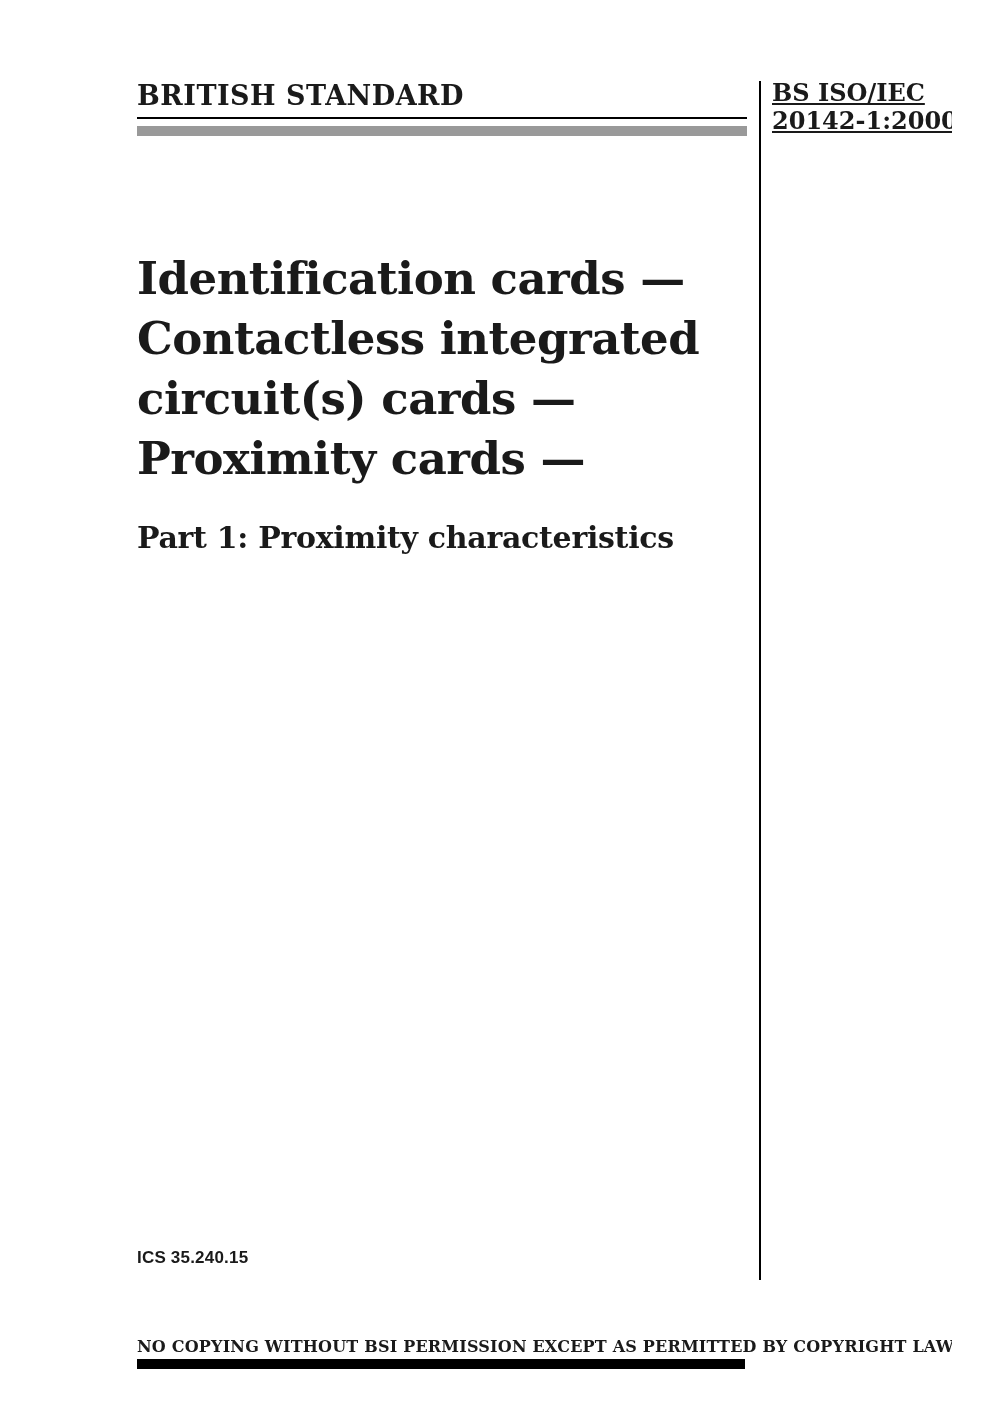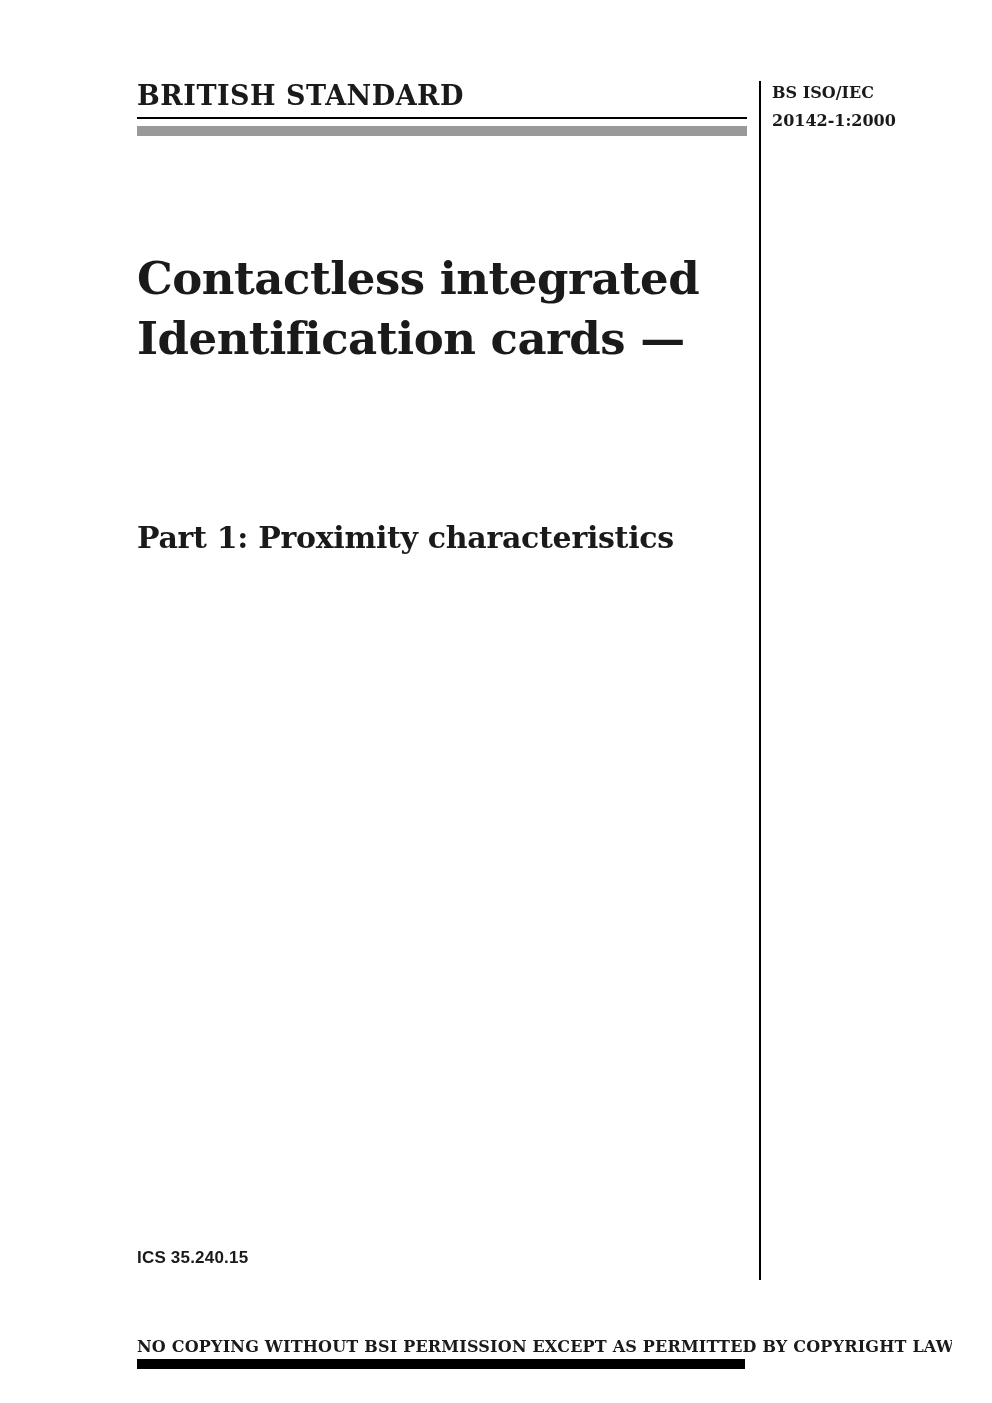--- a/index.html
+++ b/index.html
@@ -29,22 +29,23 @@
   .hdr-gray-bar {
     position: absolute; left: 137px; top: 82px;
     width: 610px; height: 10px; background: #999999;
   }
   .vert-divider {
     position: absolute; left: 759px; top: 37px;
     width: 2px; height: 1199px; background: #000000;
   }
   .standard-ref {
     position: absolute; left: 772px; top: 35px;
-    font-size: 16px; font-weight: bold; line-height: 28px;
+    font-size: 24px; font-weight: bold; line-height: 28px;
     white-space: nowrap;
+    text-decoration: underline;
   }
 
   
   .doc-title {
     position: absolute; left: 137px; top: 205px;
     font-size: 45px; font-weight: bold; line-height: 60px;
     letter-spacing: -0.5px; white-space: nowrap;
   }
   .doc-subtitle {
     position: absolute; left: 137px; top: 476px;
@@ -85,22 +86,24 @@
   <div class="hdr-rule"></div>
   <div class="hdr-gray-bar"></div>
   <div class="vert-divider"></div>
 
   <div class="standard-ref">
     <div>BS ISO/IEC</div>
     <div>20142-1:2000</div>
   </div>
 
   <div class="doc-title">
+    <div>Identification cards —</div>
     <div>Contactless integrated</div>
-    <div>Identification cards —</div>
+    <div>circuit(s) cards —</div>
+    <div>Proximity cards —</div>
   </div>
 
   <div class="doc-subtitle">Part 1: Proximity characteristics</div>
 
   <div class="ics-code">ICS 35.240.15</div>
 
   <div class="copyright-notice">NO COPYING WITHOUT BSI PERMISSION EXCEPT AS PERMITTED BY COPYRIGHT LAW</div>
 
   <div class="copyright-bar"></div>
 

